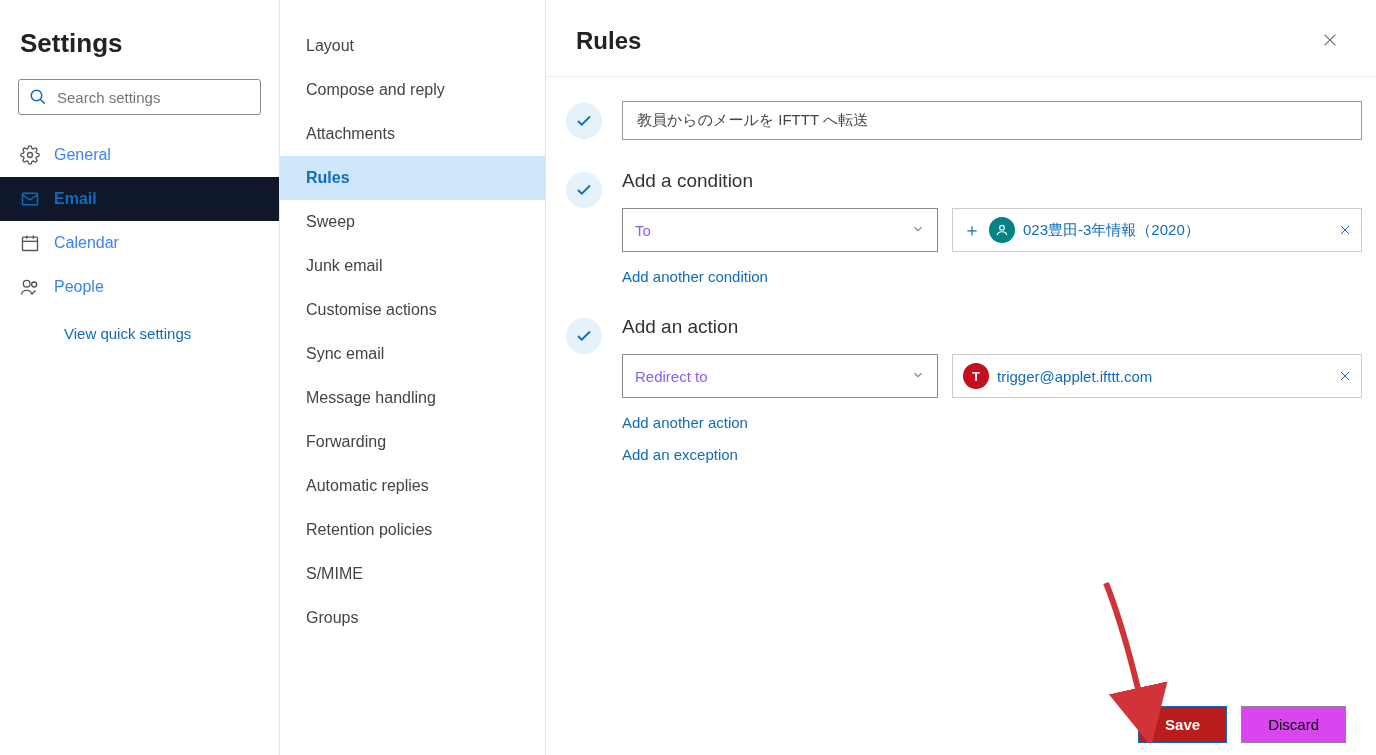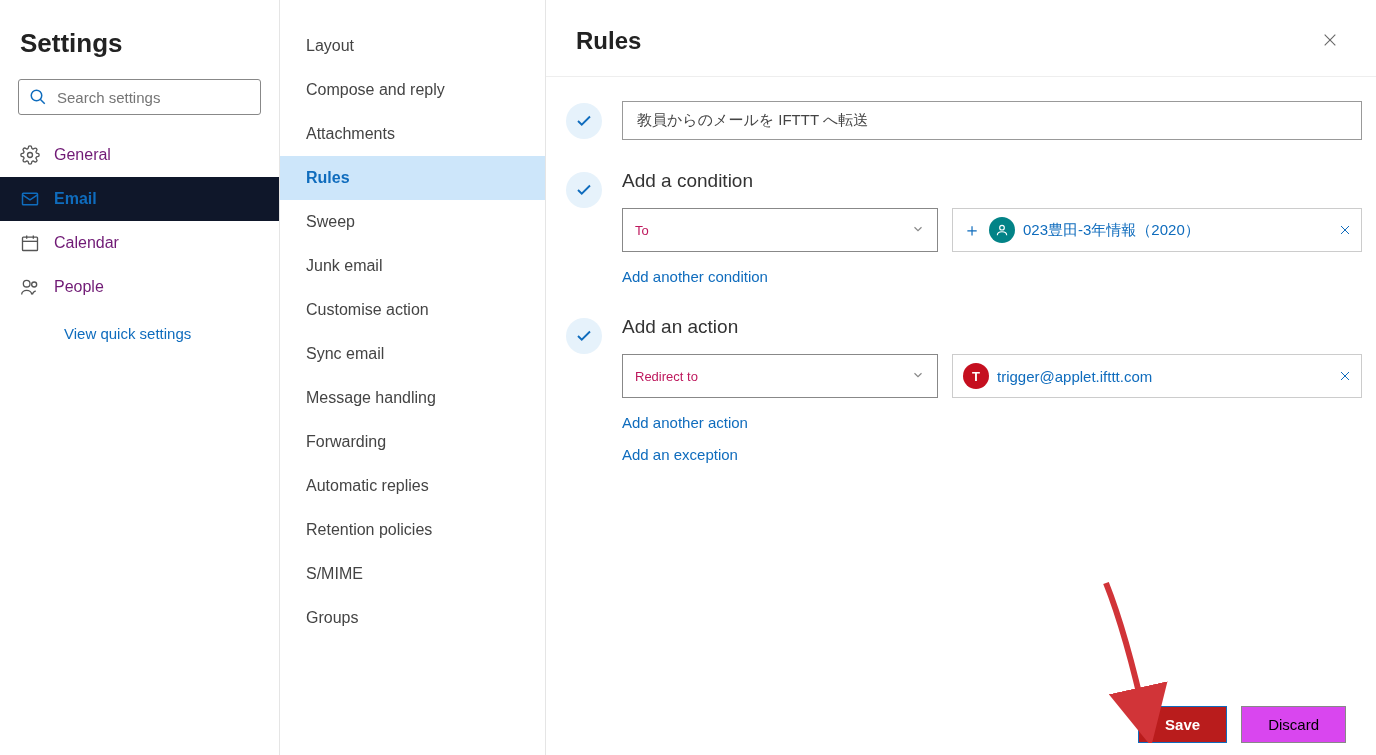--- a/index.html
+++ b/index.html
@@ -5,21 +5,21 @@
 * { box-sizing: border-box; margin: 0; padding: 0; font-family: 'Segoe UI', sans-serif; }
 body { background: #fff; color: #333; width: 1376px; height: 755px; overflow: hidden; position: relative; }
 .app { display: flex; height: 100%; }
 
 
 .col1 { width: 280px; border-right: 1px solid #e5e5e5; padding-top: 16px; }
 .settings-title { font-size: 26px; font-weight: 600; color: #222; padding: 12px 20px 20px; }
 .search-box { display: flex; align-items: center; border: 1px solid #888; border-radius: 3px; margin: 0 18px 18px; padding: 8px 10px; gap: 10px; }
 .search-box svg { flex-shrink: 0; }
 .search-input { border: none; outline: none; font-size: 15px; color: #0c4a6e; width: 100%; }
-.nav-item { display: flex; align-items: center; gap: 14px; padding: 12px 20px; font-size: 16px; color: #701a75; cursor: pointer; }
+.nav-item { display: flex; align-items: center; gap: 14px; padding: 12px 20px; font-size: 16px; color: #3b82f6; cursor: pointer; }
 .nav-item.active { background: #0f172a; color: #0f6cbd; font-weight: 600; }
 .nav-item svg { flex-shrink: 0; }
 .quick-link { color: #0f6cbd; font-size: 15px; padding: 16px 0 0 64px; cursor: pointer; }
 
 
 .col2 { width: 266px; border-right: 1px solid #e5e5e5; padding-top: 24px; }
 .sub-item { padding: 13px 26px; font-size: 16px; color: #444; cursor: pointer; }
 .sub-item.active { background: #cde6fa; color: #0f6cbd; font-weight: 600; }
 
 
@@ -29,21 +29,21 @@
 .close-btn { font-size: 22px; color: #666; cursor: pointer; background: none; border: none; padding: 4px 8px; }
 .main-body { flex: 1; overflow-y: auto; padding: 24px 0 4px 20px; }
 
 .step { display: flex; gap: 20px; margin-bottom: 30px; align-items: flex-start; }
 .check-badge { width: 36px; height: 36px; border-radius: 50%; background: #e6f2fb; display: flex; align-items: center; justify-content: center; flex-shrink: 0; margin-top: 2px; }
 .check-badge svg { stroke: #0f6cbd; }
 .step-content { flex: 1; }
 .step-label { font-size: 19px; color: #333; margin-bottom: 16px; }
 .rule-name-input { width: 100%; max-width: 740px; padding: 10px 14px; font-size: 15px; border: 1px solid #999; color: #444; }
 .row { display: flex; gap: 14px; }
-.select-box { display: flex; align-items: center; justify-content: space-between; border: 1px solid #888; padding: 9px 12px; width: 316px; font-size: 13px; color: #be185d; cursor: pointer; background: #fff; }
+.select-box { display: flex; align-items: center; justify-content: space-between; border: 1px solid #888; padding: 9px 12px; width: 316px; font-size: 15px; color: #8b5cf6; cursor: pointer; background: #fff; }
 .chev { color: #888; }
 .chip-box { border: 1px solid #ccc; padding: 8px 10px; flex: 1; min-height: 42px; display: flex; align-items: center; gap: 8px; max-width: 410px; }
 .plus-icon { color: #0f6cbd; font-size: 18px; font-weight: 300; }
 .avatar { width: 26px; height: 26px; border-radius: 50%; display: flex; align-items: center; justify-content: center; color: #fff; font-size: 13px; font-weight: 600; }
 .avatar.teal { background: #038387; }
 .avatar.red { background: #c50f1f; }
 .chip-label { color: #0f6cbd; font-size: 15px; flex: 1; }
 .chip-x { color: #0f6cbd; font-size: 15px; cursor: pointer; background: none; border: none; }
 .link-action { color: #0f6cbd; font-size: 15px; cursor: pointer; margin-top: 16px; display: inline-block; }
 .link-action + .link-action { margin-top: 14px; display: block; }
@@ -104,21 +104,21 @@
     <div class="quick-link">View quick settings</div>
   </div>
 
   <div class="col2">
     <div class="sub-item">Layout</div>
     <div class="sub-item">Compose and reply</div>
     <div class="sub-item">Attachments</div>
     <div class="sub-item active">Rules</div>
     <div class="sub-item">Sweep</div>
     <div class="sub-item">Junk email</div>
-    <div class="sub-item">Customise action</div>
+    <div class="sub-item">Customise actions</div>
     <div class="sub-item">Sync email</div>
     <div class="sub-item">Message handling</div>
     <div class="sub-item">Forwarding</div>
     <div class="sub-item">Automatic replies</div>
     <div class="sub-item">Retention policies</div>
     <div class="sub-item">S/MIME</div>
     <div class="sub-item">Groups</div>
   </div>
 
   <div class="col3">

